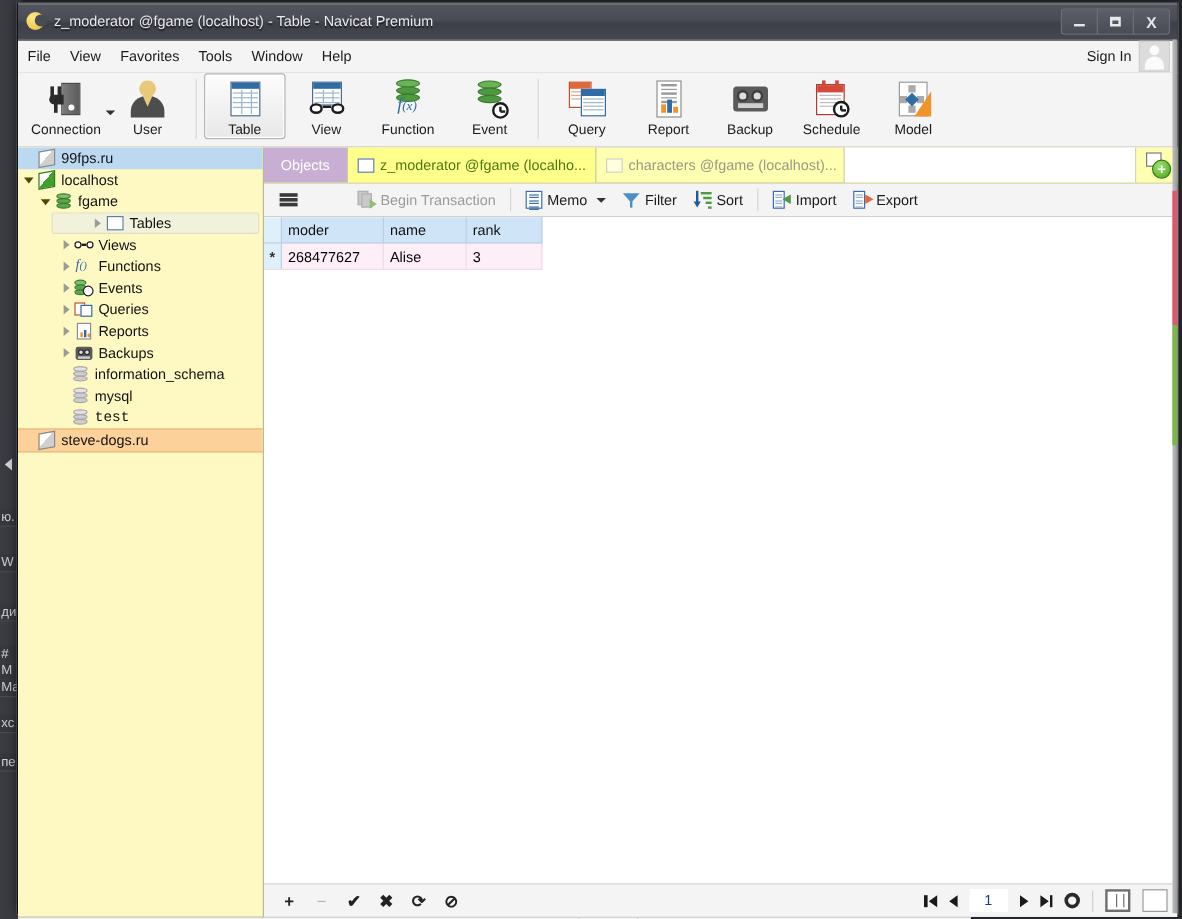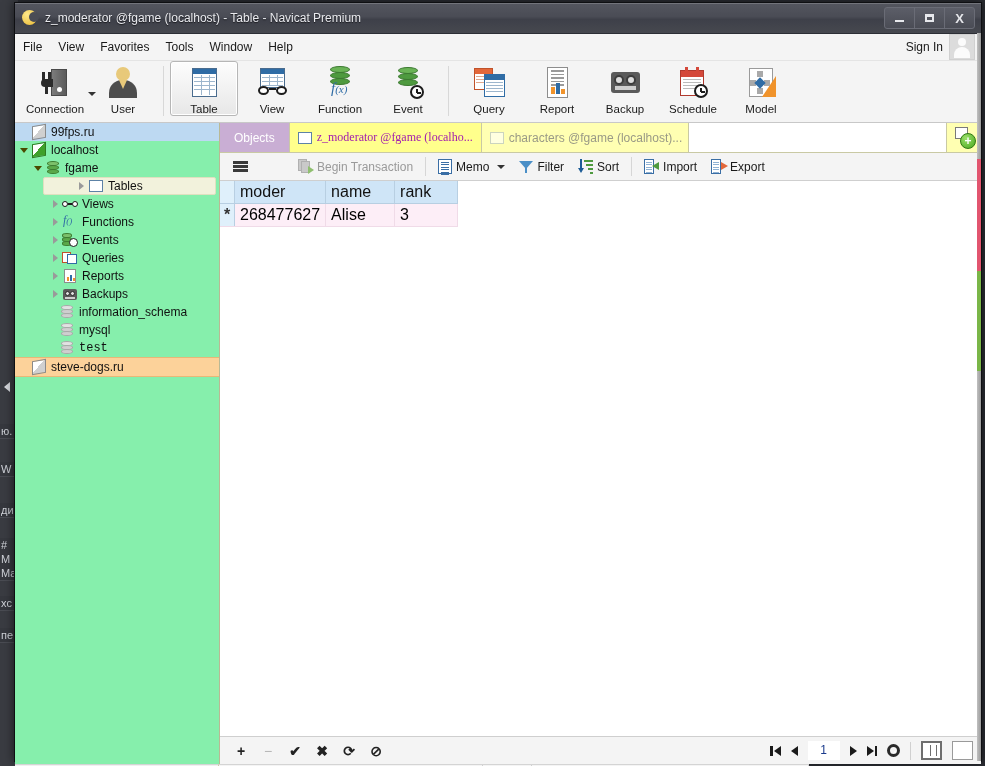--- a/index.html
+++ b/index.html
@@ -238,21 +238,21 @@
     position: absolute; left: 13px; top: 13px; width: 8px; height: 8px;
     background: #2f6ca5; transform: rotate(45deg);
   }
   
   #body {
     display: flex;
     height: calc(760px - 30px - 26px - 61px - 2px);
   }
   
   #sidebar {
-    width: 204px; background: #86efac;
+    width: 204px; background: #fef9c3;
     border-right: 1px solid #b9b995;
     font-size: 12px; color: #111;
     position: relative; overflow: hidden;
     flex: none;
   }
   .tree-row {
     display: flex; align-items: center; height: 18px;
     padding-left: 2px; white-space: nowrap;
   }
   .tree-row.sel-blue { background: #bdd9f2; }
@@ -322,21 +322,21 @@
     height: 29px; background: #ffffb2; display: flex; align-items: stretch;
     border-bottom: 1px solid #c9c9a4; position: relative;
   }
   .tab {
     display: flex; align-items: center; gap: 5px;
     padding: 0 8px; font-size: 12px; color: #333;
     border-right: 1px solid #c9c9a4;
     white-space: nowrap; max-width: 190px; overflow: hidden;
   }
   .tab.objects { background: #c9aed4; color: #fff; padding: 0 14px; font-size:12px;}
-  .tab.active { background: #ffff8c; color: #a21caf; font-weight: normal; font-family: Liberation Serif, serif; }
+  .tab.active { background: #ffff8c; color: #4d7c0f; font-weight: normal; }
   .tab.inactive { color: #9a9a86; }
   .tab-ico { width: 14px; height: 12px; position: relative; flex: none;
              background: #fff; border: 1px solid #5d82a6; box-sizing: border-box;}
   .tab-ico .h { height: 3px; background: #7ba7cf; }
   .tab-ico .l { height: 1px; background: #a9c4dc; margin-top: 1px;}
   .tab-ico.dim { border-color: #a9b9c8; opacity:.6;}
   #tab-filler { flex: 1; background: #fff; border-right: 1px solid #c9c9a4; }
   #newtab {
     width: 34px; background: #ffffb2; display: flex; align-items: center; justify-content: center;
     position: relative; flex: none;
@@ -378,21 +378,21 @@
       border-left:3px solid transparent;border-right:3px solid transparent;border-top:5px solid #1d5c96;}
   .gi-sort i { position:absolute; right:0; height:2px; background:#4e9a3f;}
   .gi-impexp { width: 15px; height: 15px; position: relative; }
   .gi-impexp .tbl { position:absolute; left:0; top:0; width:10px;height:15px;background:#fff;
                     border:1px solid #3a6ea5;box-sizing:border-box;}
   .gi-impexp .tbl i{display:block;height:1px;background:#8fb2d4;margin:1.5px 1px 0 1px;}
   .gi-impexp .ar { position:absolute; right:-1px; top:3px; width:0;height:0;
                    border-top:4px solid transparent;border-bottom:4px solid transparent;}
   
   #gridwrap { flex: 1; background: #fff; overflow: hidden; position: relative; }
-  table.datagrid { border-collapse: collapse; font-size: 16px; }
+  table.datagrid { border-collapse: collapse; font-size: 12px; }
   table.datagrid th {
     background: #cfe5f7; border-right: 1px solid #b8cfe2; border-bottom: 1px solid #b8cfe2;
     font-weight: normal; text-align: left; padding: 2px 5px; height: 17px; color: #111;
   }
   table.datagrid td {
     background: #fdeef7; border-right: 1px solid #f0dbe8; border-bottom: 1px solid #f0dbe8;
     padding: 2px 5px; height: 17px; color: #000000;
   }
   table.datagrid td.rowmark {
     background: #dff0fb; border-right: 1px solid #b8cfe2; width: 14px; padding: 0;

